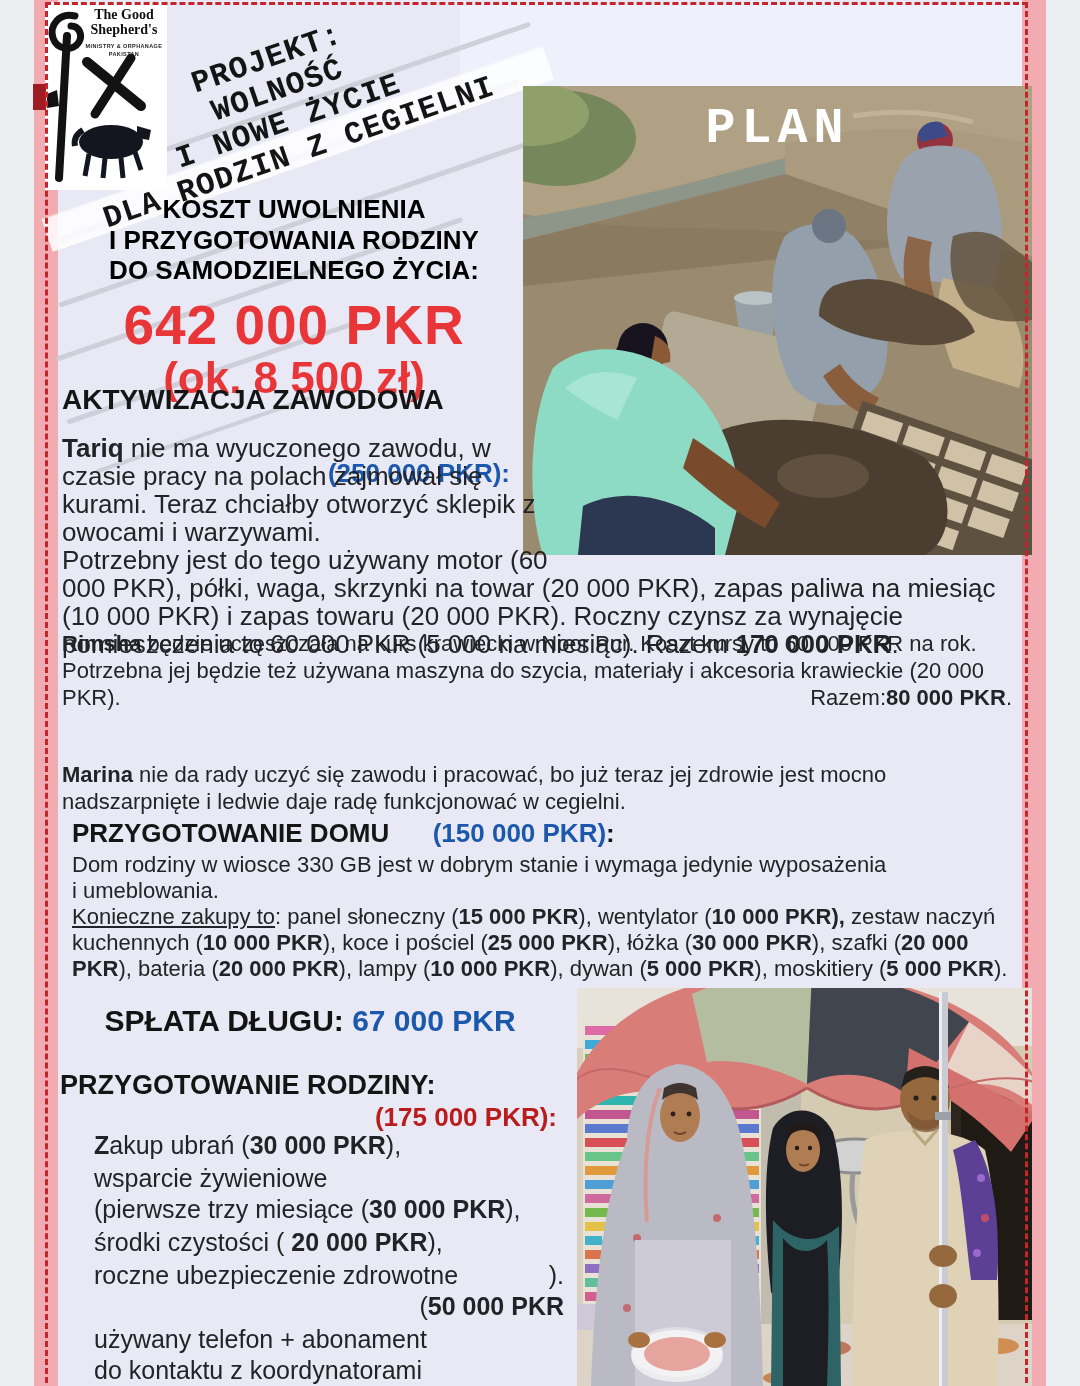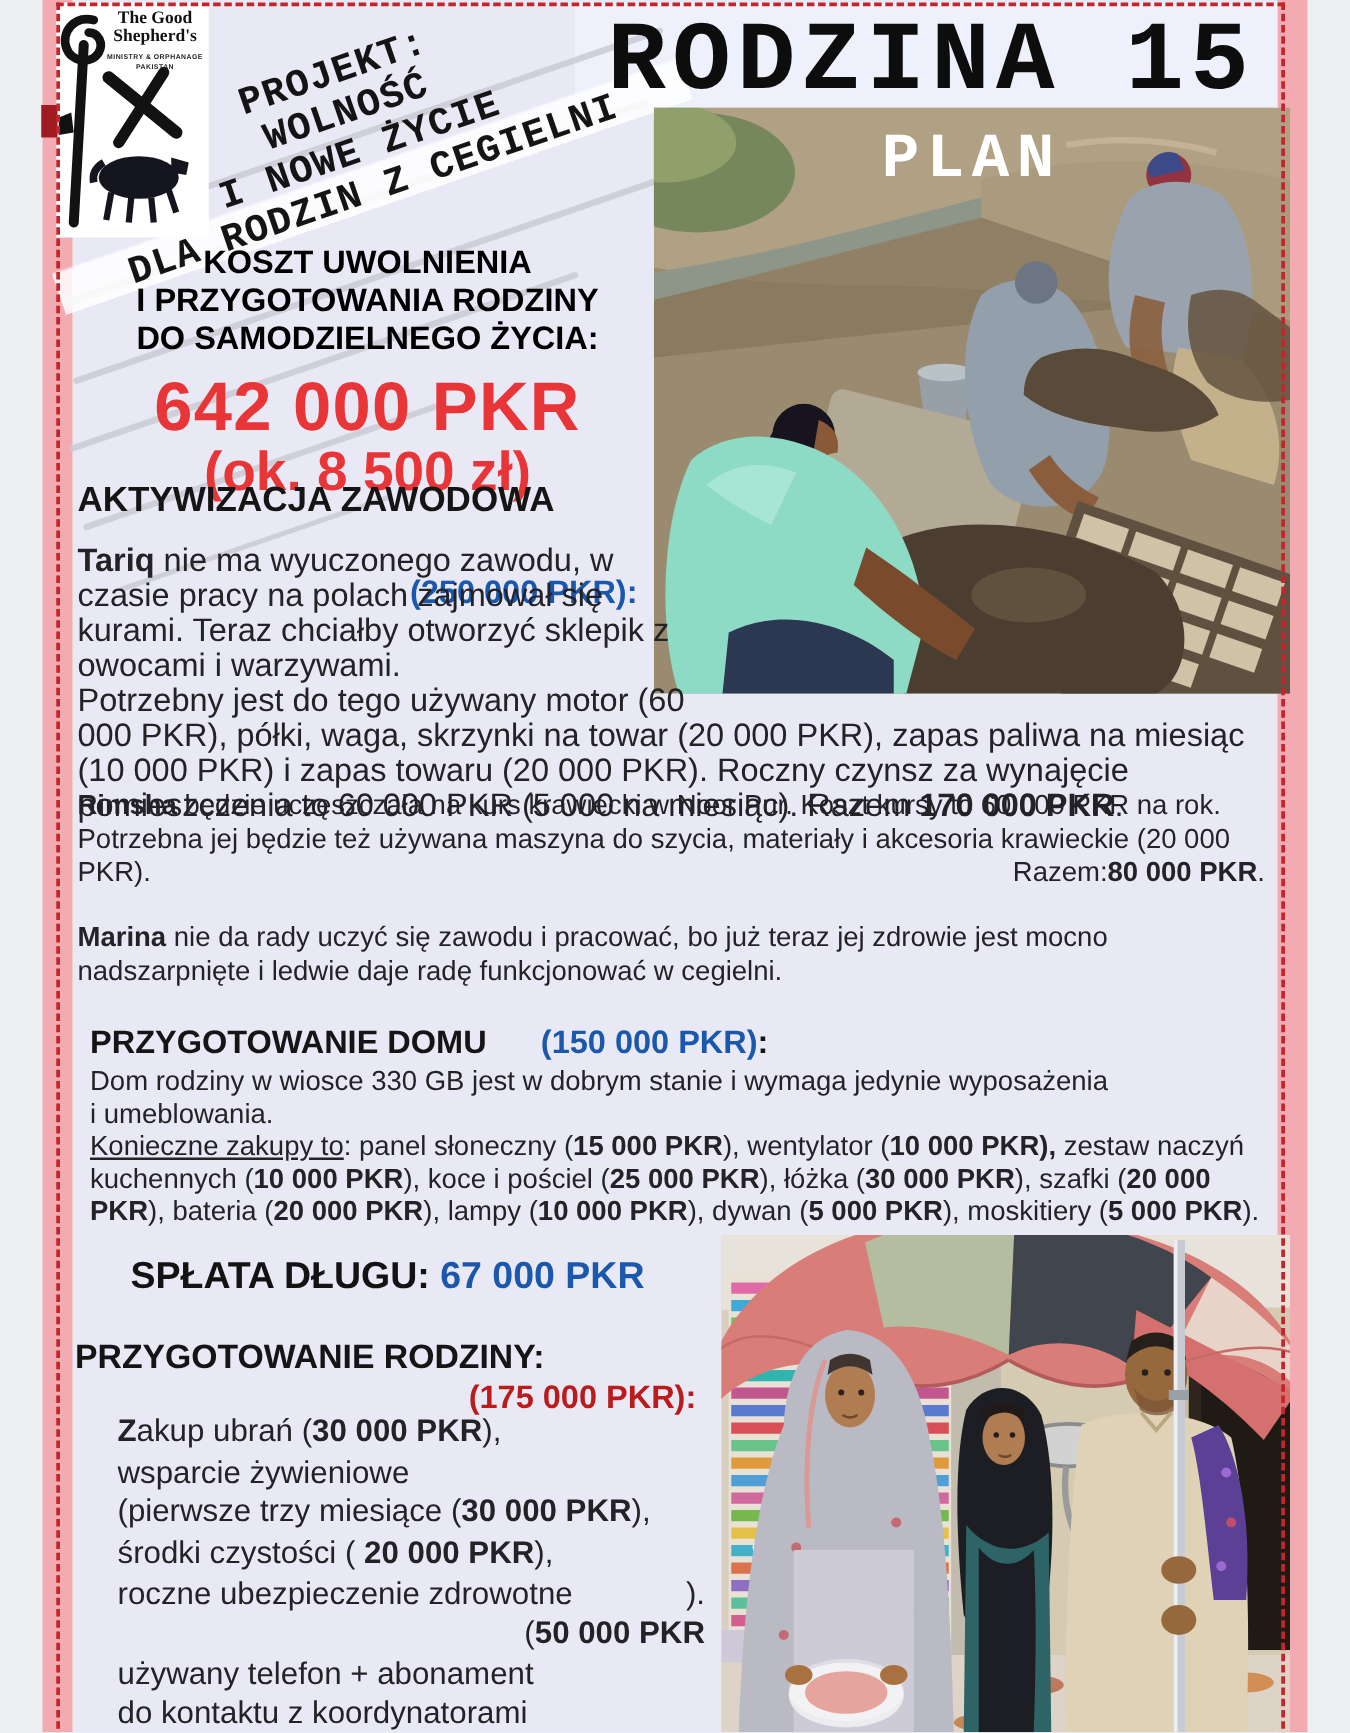--- a/index.html
+++ b/index.html
@@ -35,21 +35,21 @@
   .cost-block{left:58px;top:194px;width:472px;text-align:center;}
   .cost-heading{font-size:26px;font-weight:700;line-height:1.18;color:#000000;}
   .cost-amount{font-size:55px;font-weight:800;color:#e83538;line-height:1.0;margin-top:12px;letter-spacing:1px;}
   .cost-pln{font-size:44px;font-weight:800;color:#e83538;line-height:1.15;text-align:center;}
   .akt-title{left:62px;top:384px;width:470px;font-size:28px;font-weight:700;color:#151515;}
   .akt-amount{left:62px;top:414px;width:448px;text-align:right;font-size:26px;font-weight:700;color:#1b58ab;margin-top:44px;}
   .para{font-size:22px;line-height:27px;color:#232327;}
   .para-tariq{left:62px;top:434px;width:948px;font-size:26px;line-height:28px;color:#232327;}
   .photo-spacer{float:right;width:452px;height:130px;}
   .para-rimsha{left:62px;top:630px;width:950px;}
-  .para-marina{left:62px;top:736px;width:948px;}
+  .para-marina{left:62px;top:761px;width:948px;}
   .dom-head{left:72px;top:818px;width:940px;font-size:26px;font-weight:700;color:#151515;}
   .para-dom{left:72px;top:852px;width:948px;line-height:26px;}
   .splata{left:60px;top:1004px;width:500px;text-align:center;font-size:30px;font-weight:700;color:#131313;}
   .rodzina-title{left:60px;top:1070px;width:500px;font-size:27px;font-weight:700;color:#151515;}
   .rodzina-amount{left:60px;top:1102px;width:497px;text-align:right;font-size:26px;font-weight:700;color:#b91c1c;}
   .bullets{left:64px;top:1130px;width:500px;font-size:25px;line-height:31px;color:#232327;}
   .bullets ul{margin:0;padding-left:30px;}
   .bullets li{margin:0 0 2px 0;overflow:hidden;}
   .b{font-weight:700;}
   .u{text-decoration:underline;}
@@ -91,21 +91,20 @@
       <span>Shepherd's</span>
     </div>
     <div class="logo-sub">
       <span>MINISTRY &amp; ORPHANAGE</span><br>
       <span>PAKISTAN</span>
     </div>
   </div>
 
   <div class="project-rot"><span>PROJEKT:</span><br><span>WOLNOŚĆ</span><br><span>I NOWE ŻYCIE</span><br><span>DLA RODZIN Z CEGIELNI</span></div>
 
-  <div class="main-title">RODZINA 15</div>
 
   <div class="photo" style="left:523px;top:86px;width:509px;height:469px;">
     <svg viewBox="0 0 509 469" preserveAspectRatio="none">
       <rect width="509" height="469" fill="#9a8a6f"></rect>
       <path d="M0,0H509V170C430,148 370,160 300,150C200,136 120,150 0,128Z" fill="#b0a084"></path>
       <ellipse cx="35" cy="52" rx="78" ry="48" fill="#77875c"></ellipse>
       <ellipse cx="8" cy="28" rx="58" ry="32" fill="#8fa06b"></ellipse>
       <path d="M262,58C330,38 420,38 509,58V168L262,95Z" fill="#ab9b7e"></path>
       <path d="M0,132C90,118 170,96 262,72L262,88C180,108 90,132 0,154Z" fill="#8e9589"></path>
       <path d="M0,154C90,132 180,108 262,88L380,128L380,160L0,200Z" fill="#83735a" opacity=".7"></path>

